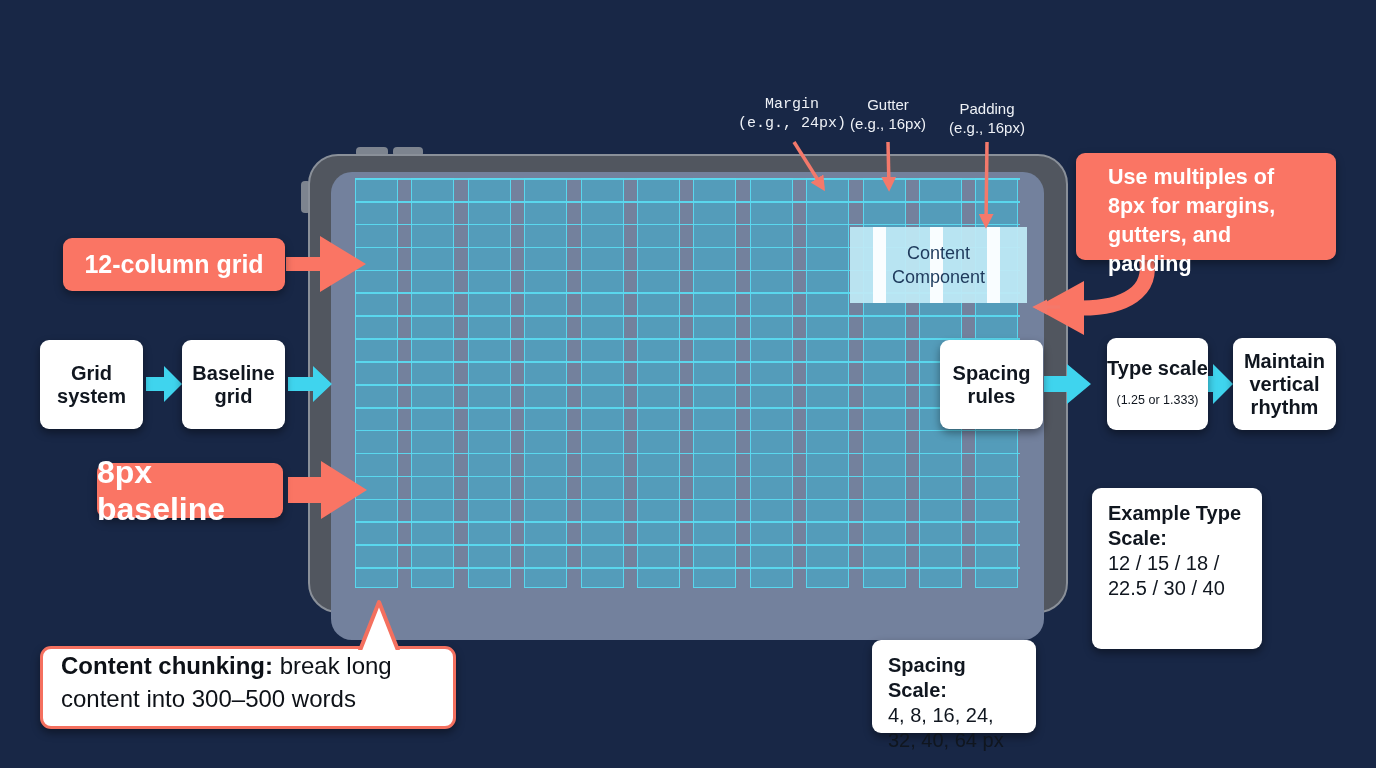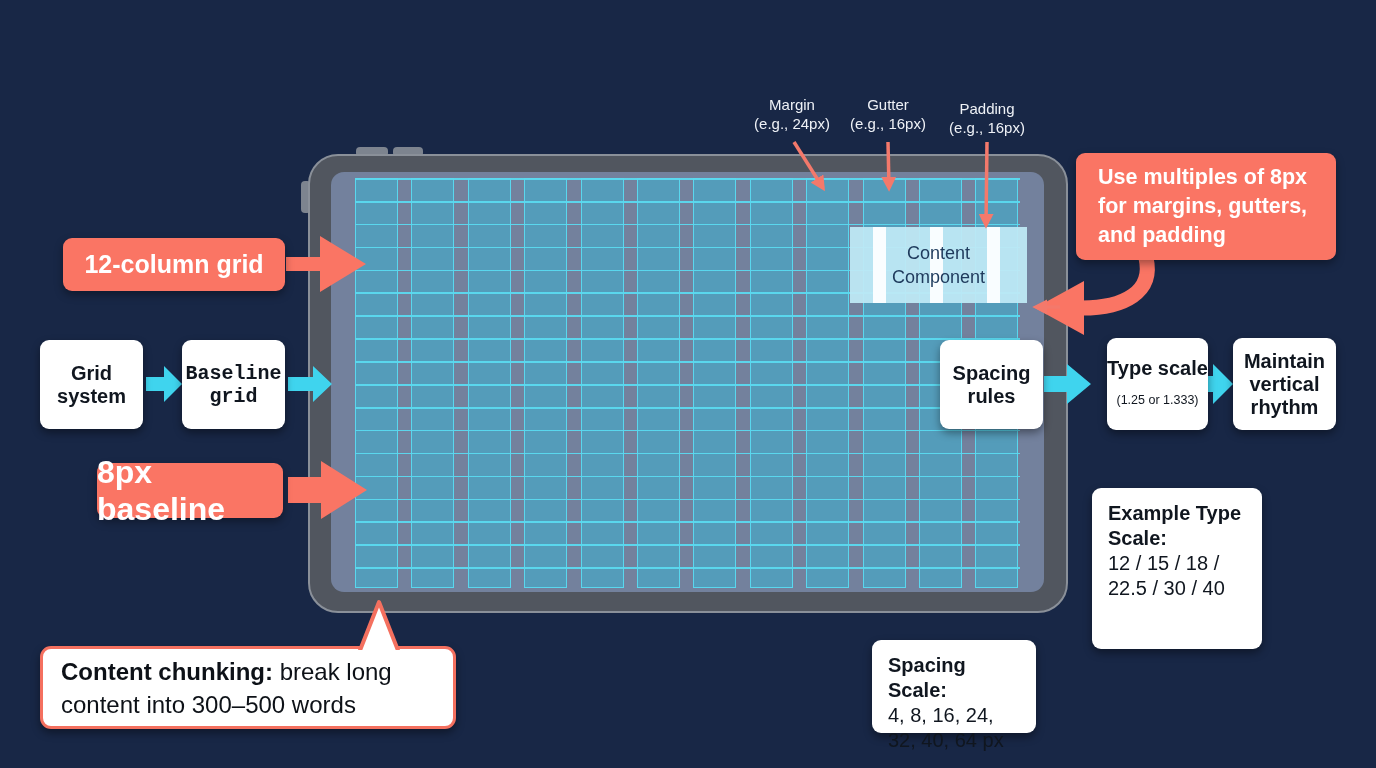--- a/index.html
+++ b/index.html
@@ -7,22 +7,22 @@
   body { font-family:"Liberation Sans", sans-serif; background:#182746; }
   #stage { position:relative; width:1376px; height:768px; background:#182746; }
 
   
   .tab-btn { position:absolute; background:#7d848f; border-radius:4px; }
   #btn-top1 { left:356px; top:147px; width:32px; height:10px; }
   #btn-top2 { left:393px; top:147px; width:30px; height:10px; }
   #btn-side { left:301px; top:181px; width:10px; height:32px; }
   #frame { position:absolute; left:308px; top:154px; width:760px; height:459px;
            background:#51565f; border:2.5px solid #8a9099; border-radius:30px; }
-  #screen { position:absolute; left:331px; top:172px; width:713px; height:420px;
-            background:#73819d; border-radius:13px; overflow:hidden; }
+  #screen { position:absolute; left:331px; top:172px; width:713px; height:468px;
+            background:#73819d; border-radius:21px; overflow:hidden; }
   #grid-area { position:absolute; left:24px; top:6px; width:665px; height:410px; }
   .col { position:absolute; top:0; bottom:0; width:43px;
          background:rgba(64,175,205,0.60); border:1.6px solid rgba(90,218,240,0.95); }
   #rows { position:absolute; inset:0;
           background:repeating-linear-gradient(to bottom, rgba(90,218,240,0.95) 0 1.6px, transparent 1.6px 22.9px); }
   #component { position:absolute; left:495px; top:49px; width:177px; height:76px;
                background:rgba(190,233,245,0.94); display:flex; align-items:center; justify-content:center; }
   .stripe { position:absolute; top:0; bottom:0; width:13px; background:rgba(252,254,255,0.96); }
   #component-label { position:relative; width:130px; text-align:center; font-size:18px;
                      line-height:24px; color:#1e3a5c; z-index:2; }
@@ -36,39 +36,39 @@
 
   
   .toplabel { position:absolute; width:110px; text-align:center; color:#eef1f6;
               font-size:15px; line-height:18.5px; z-index:5; }
   .salmon-box { position:absolute; background:#fa7564; border-radius:9px; color:#fff;
                 font-weight:bold; display:flex; align-items:center; z-index:7;
                 box-shadow:0 4px 9px rgba(0,0,0,0.35); }
   #callout-columns { left:63px; top:238px; width:222px; height:53px; font-size:25px; justify-content:center; }
   #callout-baseline { left:97px; top:463px; width:186px; height:55px; font-size:32px; justify-content:center; }
   #callout-multiples { left:1076px; top:153px; width:260px; height:107px; font-size:21.5px;
-                       line-height:29px; padding:10px 22px; align-items:flex-start; }
+                       line-height:29px; padding:10px 32px; align-items:flex-start; }
   .white-box { position:absolute; background:#ffffff; border-radius:9px; color:#10161f;
                box-shadow:0 4px 9px rgba(0,0,0,0.4); z-index:7; }
   .flow { display:flex; flex-direction:column; align-items:center; justify-content:center;
           text-align:center; font-weight:bold; font-size:20px; line-height:23px; }
   #box-grid-system    { left:40px;   top:340px; width:103px; height:89px; }
-  #box-baseline-grid  { left:182px;  top:340px; width:103px; height:89px;font-family:Liberation Mono, monospace; }
+  #box-baseline-grid  { left:182px;  top:340px; width:103px; height:89px; }
   #box-spacing-rules  { left:940px;  top:340px; width:103px; height:89px; }
   #box-type-scale     { left:1092px; top:338px; width:101px; height:92px; gap:9px;margin-left:15px; }
   #box-type-scale .sub { font-weight:normal; font-size:12.5px; }
   #box-vert-rhythm    { left:1233px; top:338px; width:103px; height:92px; }
   .info { padding:13px 16px; font-size:20px; line-height:25px; }
   .info .title { font-weight:bold; }
   #box-example { left:1092px; top:460px; width:170px; height:161px;margin-top:28px; }
   #box-spacing { left:872px;  top:640px; width:164px; height:93px; }
 
   
   #bubble { position:absolute; left:40px; top:646px; width:416px; height:83px; background:#fff;
-            border:3.5px solid #f4705f; border-radius:11px; display:flex; align-items:center;
+            border:3.5px solid #f4705f; border-radius:11px; display:flex; align-items:flex-start;
             padding:0 18px; font-size:24px; line-height:33px; color:#0d1117; z-index:8;
             box-shadow:0 4px 9px rgba(0,0,0,0.4); }
   #bubble .lead { font-weight:bold; }
   #bubble-tail { position:absolute; left:352px; top:598px; width:54px; height:52px;
                  overflow:hidden; z-index:9; }
 </style>
 </head>
 <body>
 
 <div id="stage">
@@ -114,21 +114,21 @@
     <polygon class="redfill" points="288,477 321,477 321,461 367,490 321,519 321,503 288,503"></polygon>
     <path class="curve" d="M 1146,258 C 1154,292 1124,308 1082,308"></path>
     <polygon class="redfill" points="1084,281 1035,308 1084,335"></polygon>
     <path class="thin" d="M 1060,307 L 1036,307" marker-end="url(#ah)"></path>
     <polygon class="cyanfill" points="146,377 164,377 164,366 182,384 164,402 164,391 146,391"></polygon>
     <polygon class="cyanfill" points="288,377 313,377 313,366 332,384 313,402 313,391 288,391"></polygon>
     <polygon class="cyanfill" points="1044,376 1067,376 1067,364 1091,384 1067,404 1067,392 1044,392"></polygon>
     <polygon class="cyanfill" points="1195,376 1213,376 1213,364 1233,384 1213,404 1213,392 1195,392"></polygon>
   </svg>
 
-  <div class="toplabel" style="left:737px; top:96px;">
+  <div class="toplabel" style="left:737px; top:96px;font-family:Liberation Mono, monospace;">
     <div>Margin</div>
     <div>(e.g., 24px)</div>
   </div>
   <div class="toplabel" style="left:833px; top:96px;">
     <div>Gutter</div>
     <div>(e.g., 16px)</div>
   </div>
   <div class="toplabel" style="left:932px; top:100px;">
     <div>Padding</div>
     <div>(e.g., 16px)</div>

